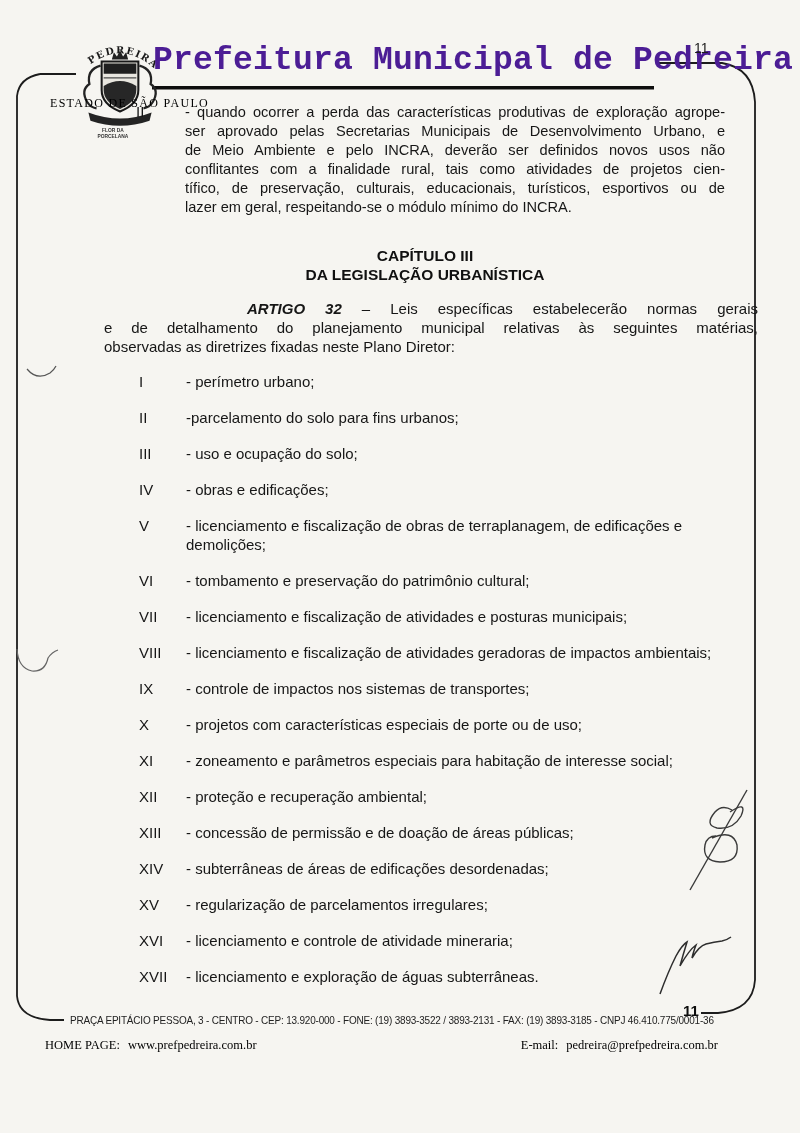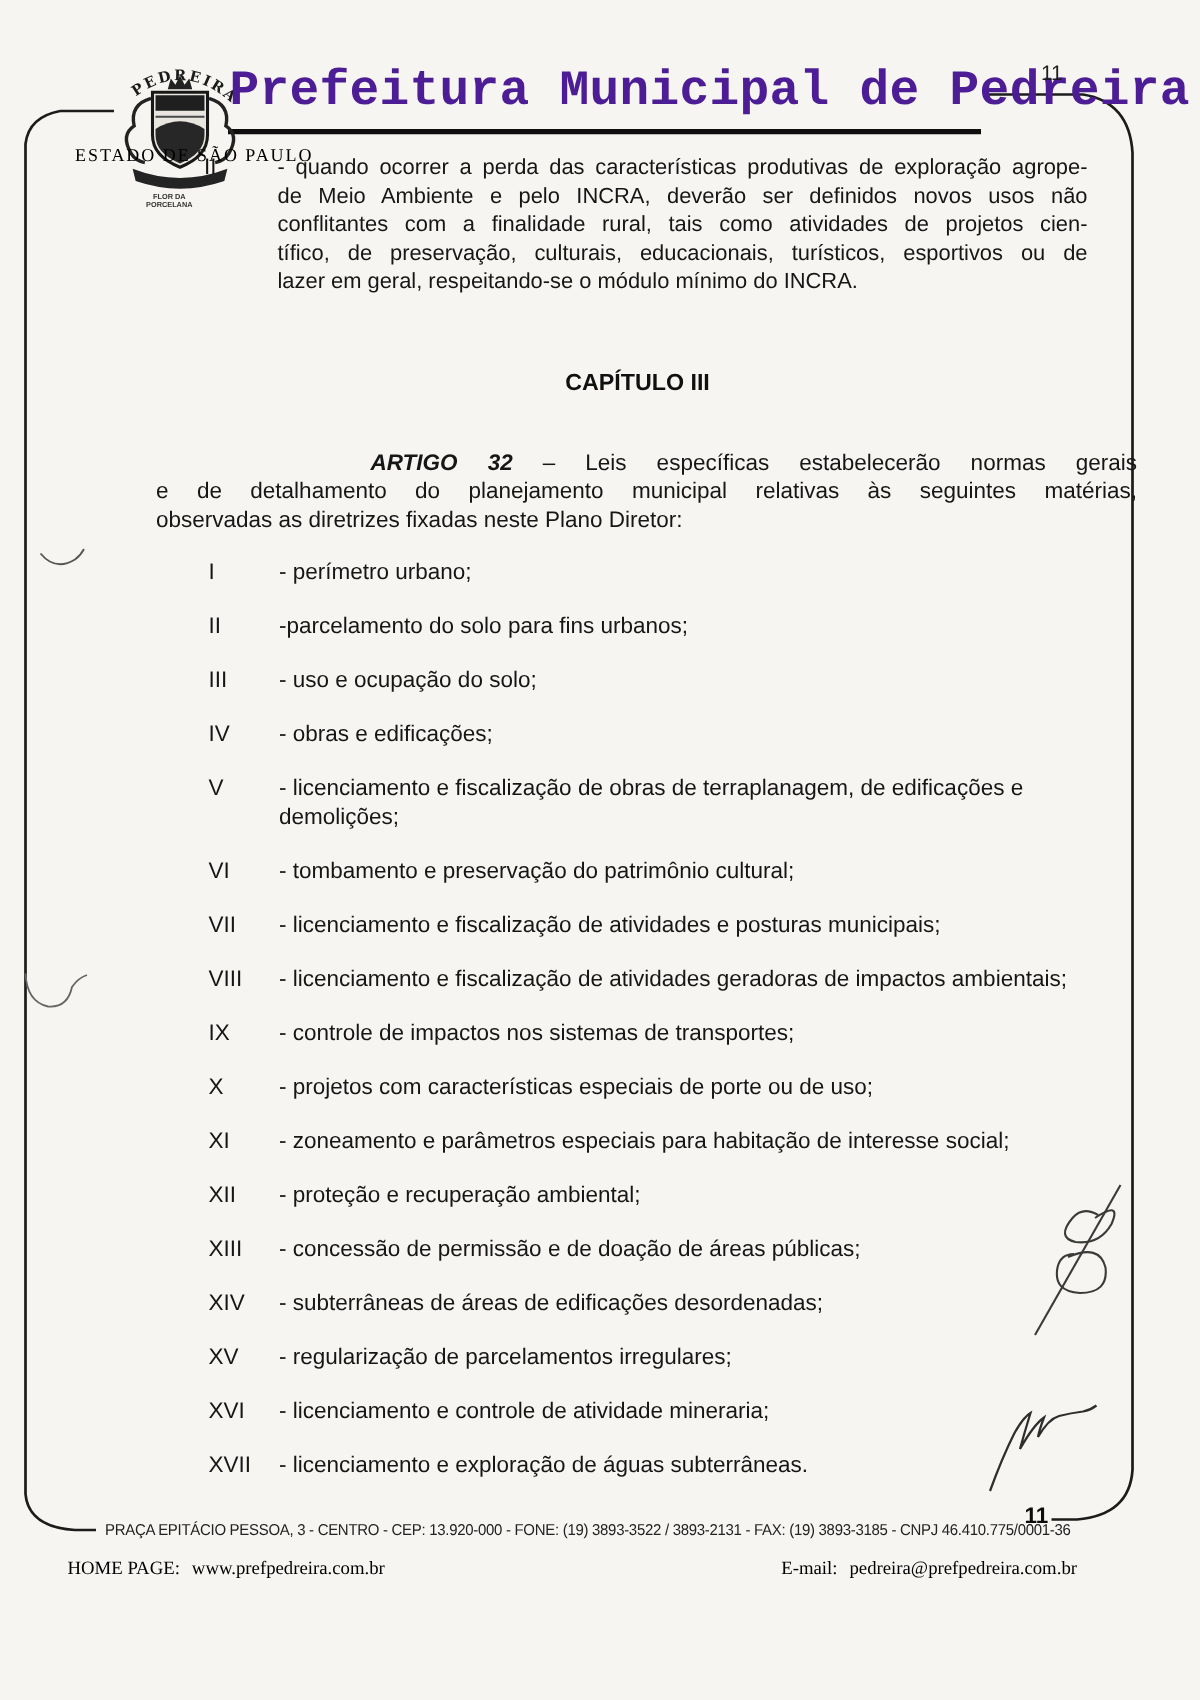--- a/index.html
+++ b/index.html
@@ -107,32 +107,34 @@
 
 <div class="title">Prefeitura Municipal de Pedreira</div>
 <div class="top-pagenum">11</div>
 <div class="subtitle">ESTADO DE SÃO PAULO</div>
 
 <div class="intro-numeral">II</div>
 <div class="intro-par jpar">
   <div class="pline">- quando ocorrer a perda das características produtivas de exploração agrope-</div>
 
 
+  <div class="pline">ser aprovado pelas Secretarias Municipais de Desenvolvimento Urbano, e</div>
 
   <div class="pline">de Meio Ambiente e pelo INCRA, deverão ser definidos novos usos não</div>
 
   <div class="pline">conflitantes com a finalidade rural, tais como atividades de projetos cien-</div>
 
   <div class="pline">tífico, de preservação, culturais, educacionais, turísticos, esportivos ou de</div>
 
   <div class="pline">lazer em geral, respeitando-se o módulo mínimo do INCRA.</div>
 </div>
 
 <div class="chapter">
   <div>CAPÍTULO III</div>
+  <div>DA LEGISLAÇÃO URBANÍSTICA</div>
 </div>
 
 <div class="article-par">
   <div class="pline l1"><b><i>ARTIGO 32</i></b><span> – Leis específicas estabelecerão normas gerais</span></div>
   <div class="pline l2">e de detalhamento do planejamento municipal relativas às seguintes matérias,</div>
   <div class="pline l3">observadas as diretrizes fixadas neste Plano Diretor:</div>
 </div>
 
 <div class="list">
   <div class="item">

